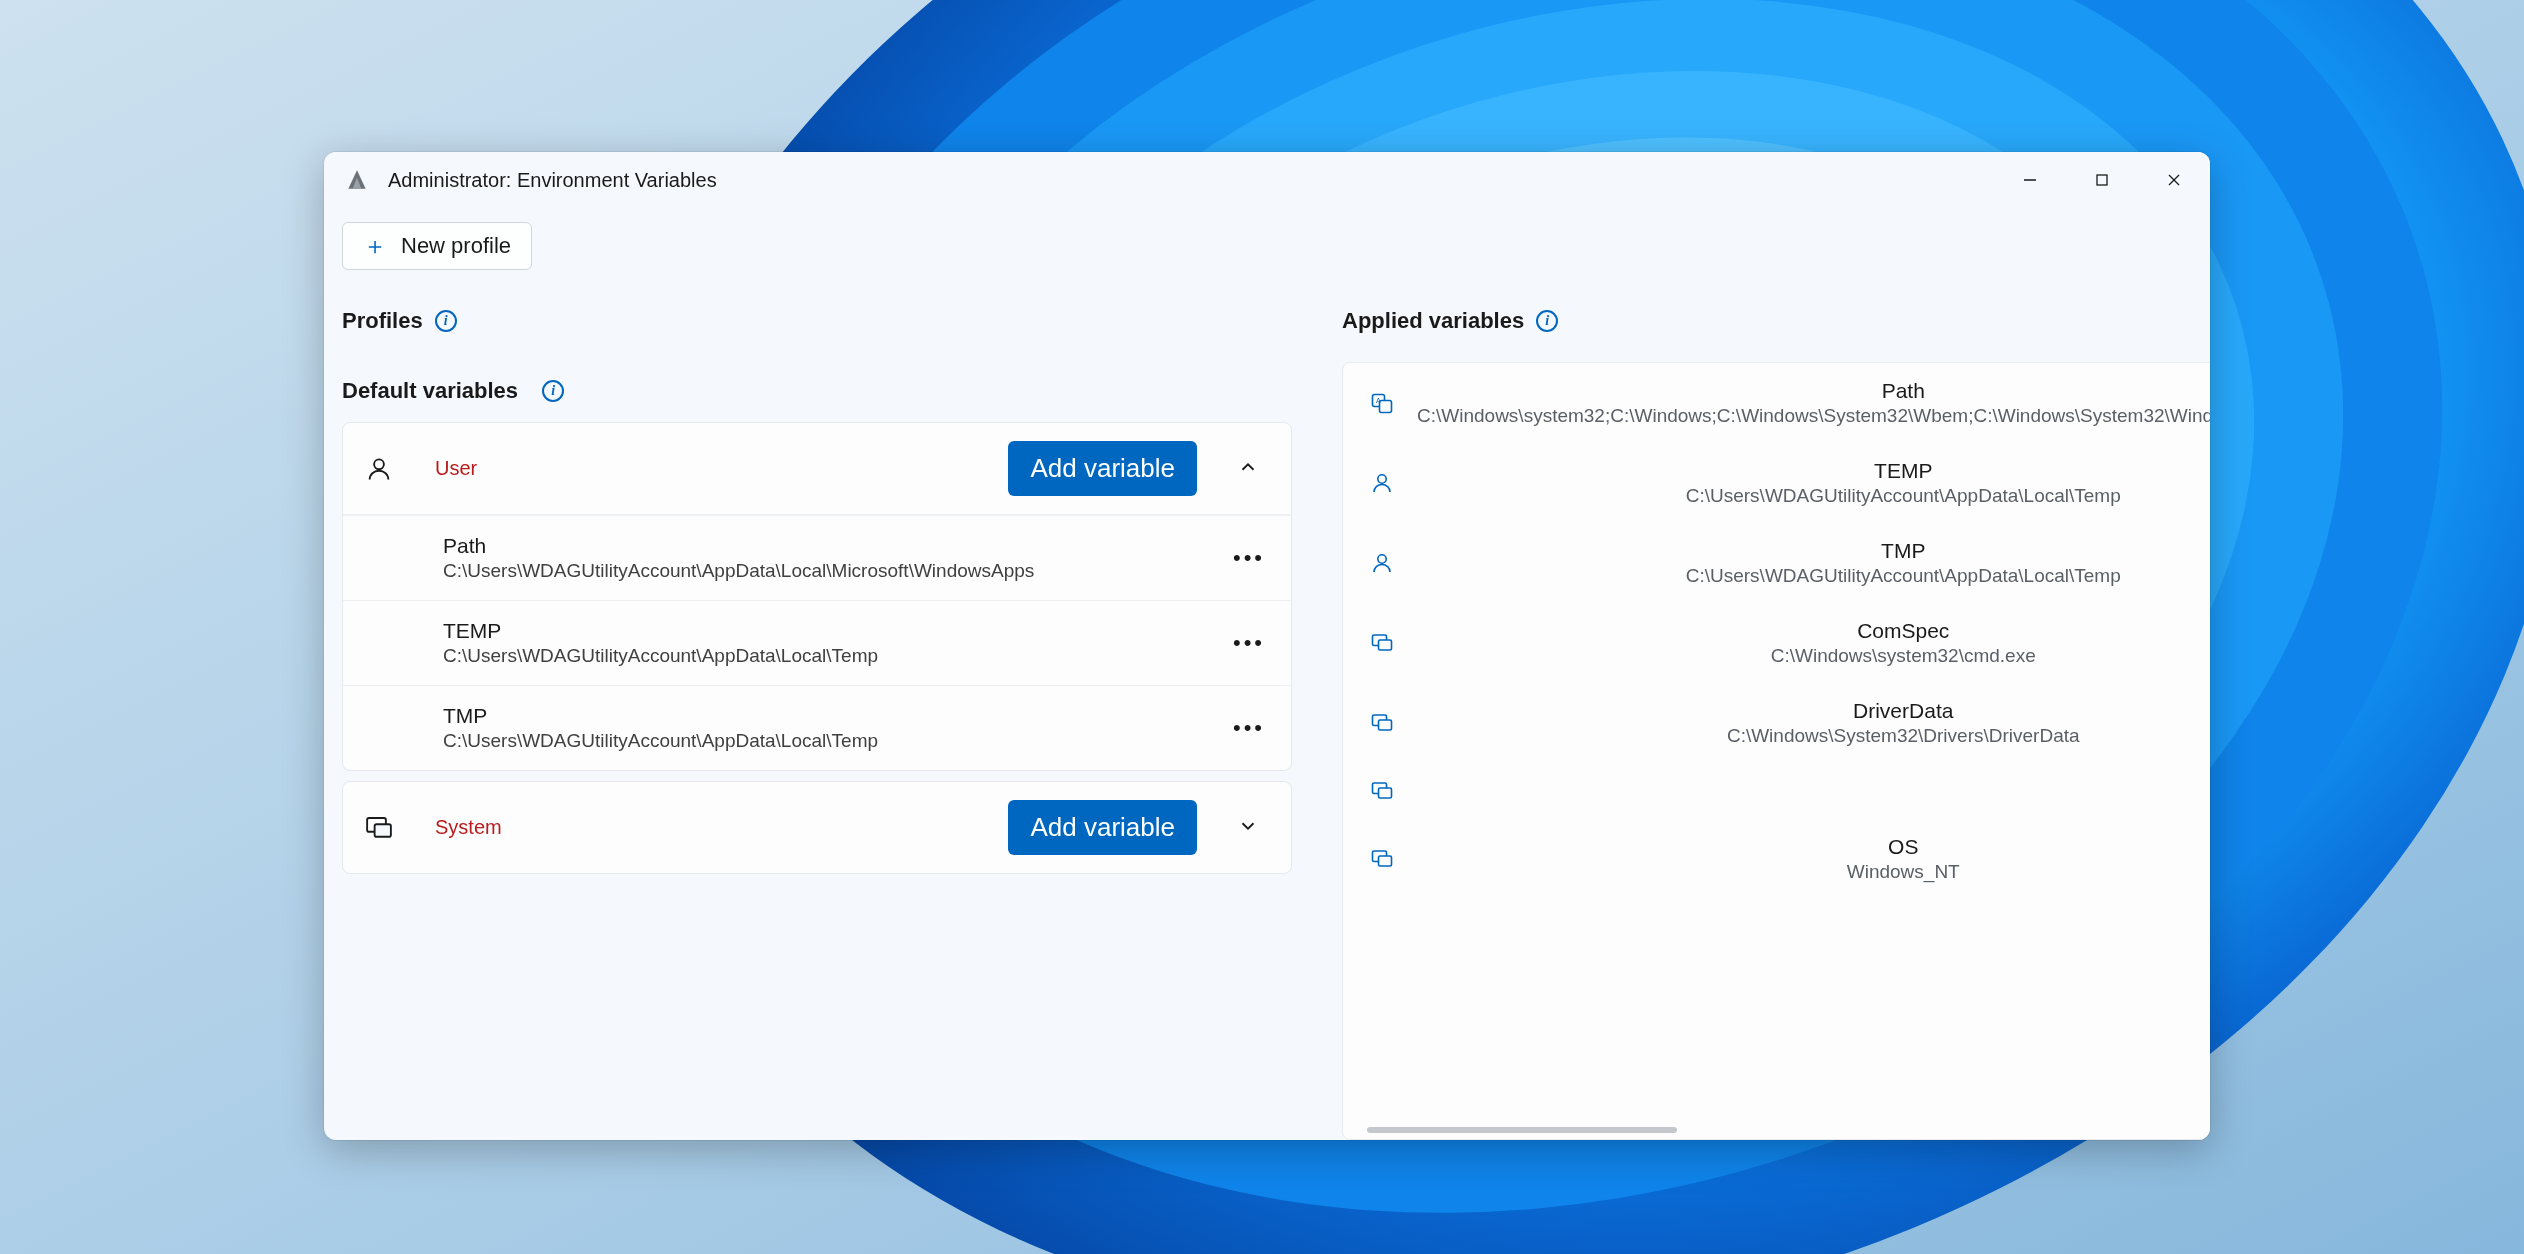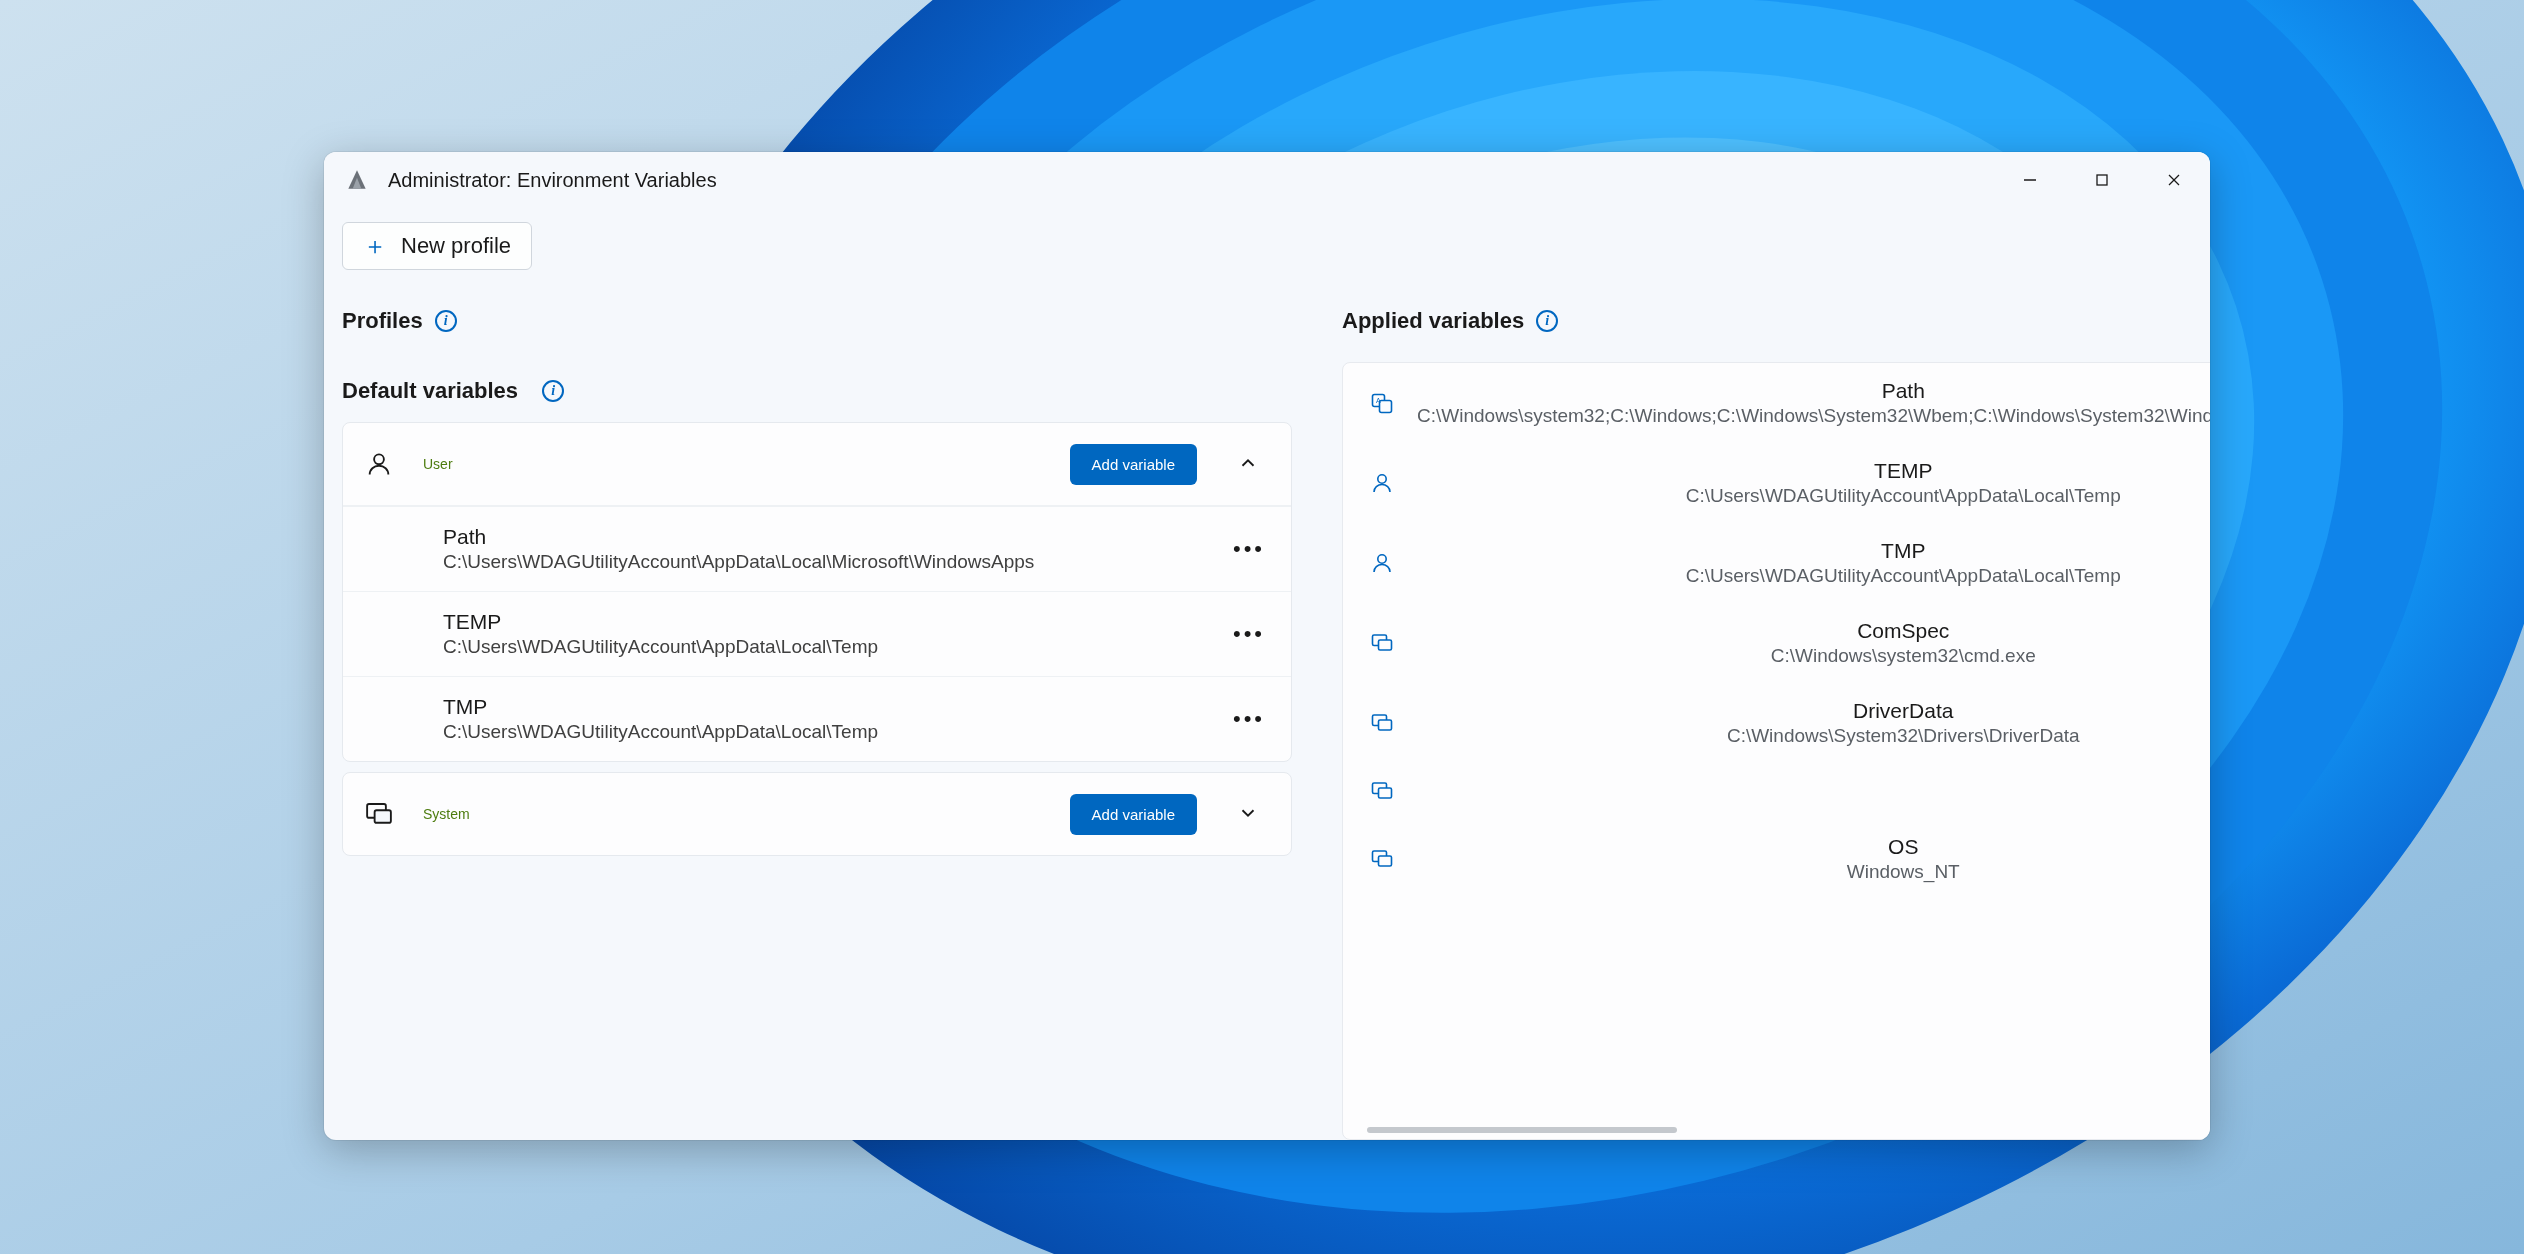--- a/index.html
+++ b/index.html
@@ -134,31 +134,32 @@
   align-items: center;
   padding: 18px 20px;
   gap: 28px;
 }
 .card-header .hicon {
   width: 32px;
   display: flex;
   justify-content: center;
 }
 .card-header .htitle {
-  font-size: 14px;
-  color: #4d7c0f;
+  font-size: 20px;
+  color: #b91c1c;
   flex: 1;
+  margin-left: 12px;
 }
 .btn-accent {
   background: #0067c0;
   color: #fff;
   border: none;
   border-radius: 6px;
   padding: 12px 22px;
-  font-size: 15px;
+  font-size: 26px;
 }
 .chev-btn {
   width: 46px;
   height: 46px;
   display: flex;
   align-items: center;
   justify-content: center;
   background: transparent;
   border: none;
   border-radius: 6px;

